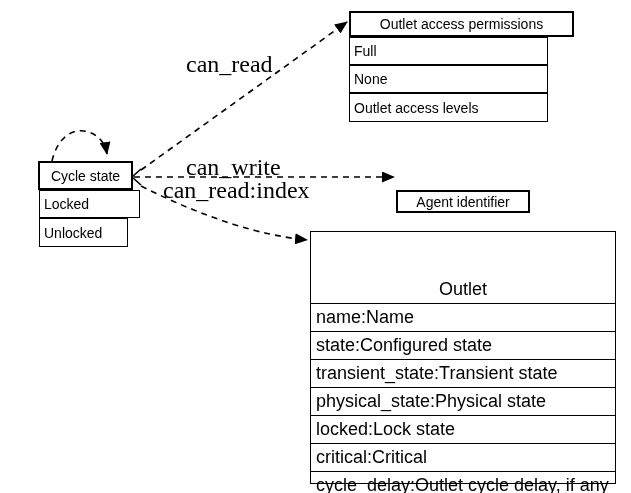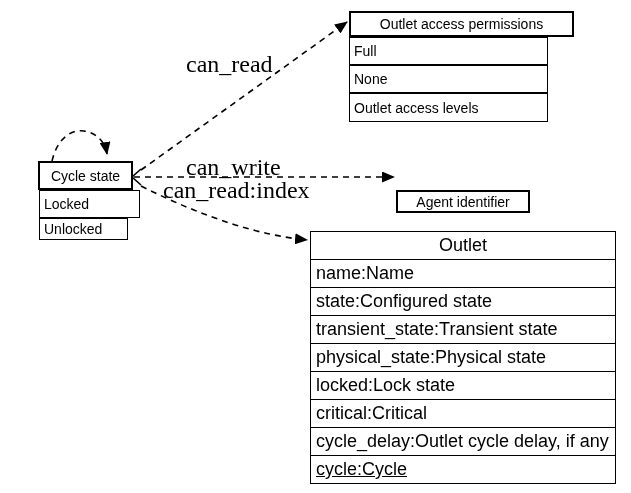--- a/index.html
+++ b/index.html
@@ -43,21 +43,21 @@
   .trow {
     box-sizing: border-box;
     border-bottom: 1px solid #000000;
     display: flex;
     align-items: center;
     padding-left: 5px;
     font-size: 18px;
     white-space: nowrap;
     overflow: hidden;
   }
-  .trow.center { justify-content: center; padding-left: 0; }
+  .trow.center { justify-content: center; padding-left: 0; margin-top: 44px; }
   .trow:last-child { border-bottom: none; }
   .elabel {
     position: absolute;
     font-family: "Liberation Serif", serif;
     font-size: 24px;
     line-height: 21px;
     white-space: nowrap;
   }
 </style>
 </head>
@@ -81,21 +81,21 @@
 
     <path d="M141,186 Q235,233 307,240" fill="none" stroke="#000000" stroke-width="1.6" stroke-dasharray="6,5" marker-end="url(#arrow)"></path>
   </svg>
 
   <div class="elabel" style="left:186px; top:54px;">can_read</div>
   <div class="elabel" style="left:186px; top:157px;">can_write</div>
   <div class="elabel" style="left:163px; top:180px;">can_read:index</div>
 
   <div class="node hdr" style="left:38px; top:161px; width:95px; height:29px;">Cycle state</div>
   <div class="node row" style="left:39px; top:190px; width:101px; height:28px;">Locked</div>
-  <div class="node row" style="left:39px; top:218px; width:89px; height:22px;">Unlocked</div>
+  <div class="node row" style="left:39px; top:218px; width:89px; height:29px;">Unlocked</div>
 
   <div class="node hdr" style="left:349px; top:11px; width:225px; height:26px;">Outlet access permissions</div>
   <div class="node row" style="left:349px; top:37px; width:199px; height:28px;">Full</div>
   <div class="node row" style="left:349px; top:65px; width:199px; height:28px;">None</div>
   <div class="node row" style="left:349px; top:93px; width:199px; height:29px;">Outlet access levels</div>
 
   <div class="node hdr" style="left:396px; top:162px; width:134px; height:23px;margin-top:28px;">Agent identifier</div>
 
   <div class="table" style="left:310px; top:231px; width:306px; height:253px;">
     <div class="trow center" style="height:28px;">Outlet</div>

